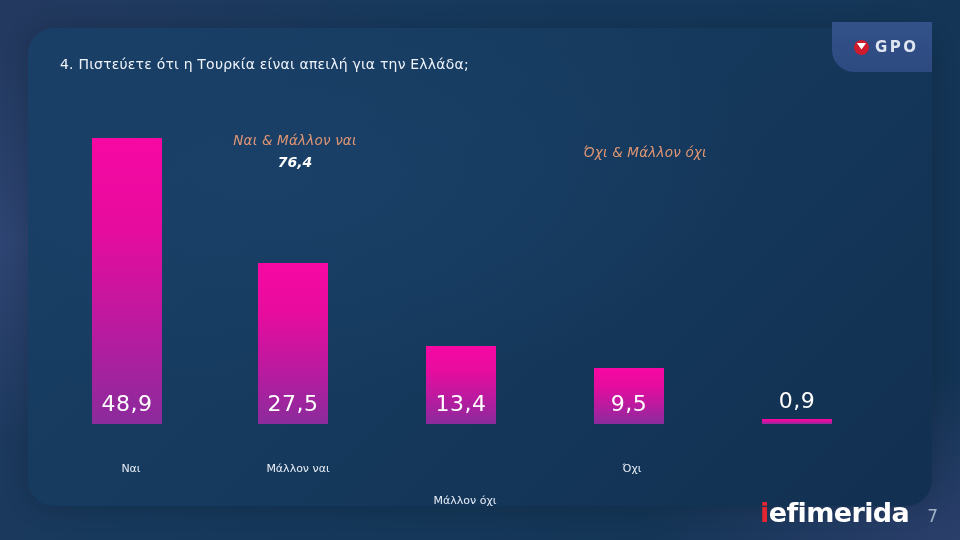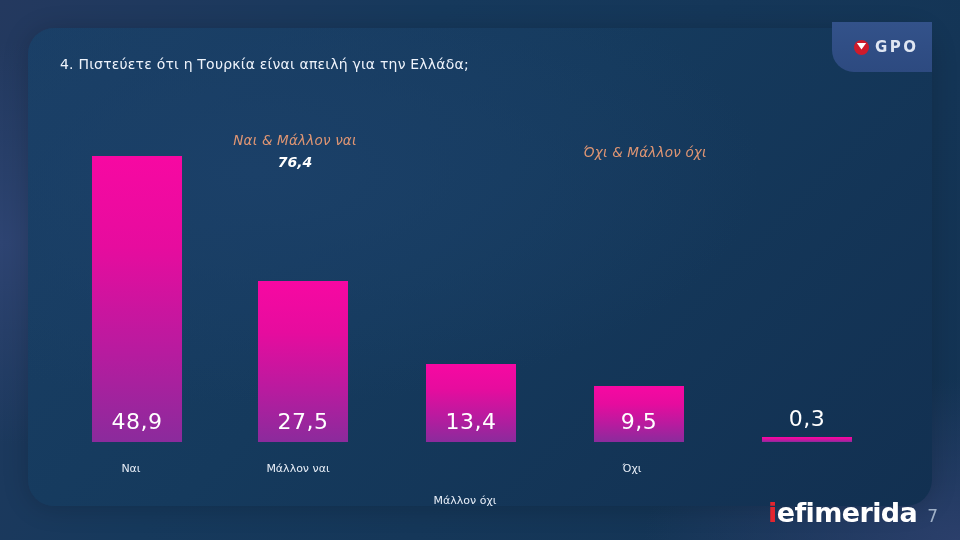--- a/index.html
+++ b/index.html
@@ -120,22 +120,22 @@
   
   #plot {
     position: absolute;
     left: 60px;
     top: 120px;
     width: 840px;
     height: 322px;
   }
   .bar-col {
     position: absolute;
-    bottom: 0;
-    width: 90px;
+    bottom: 18px;
+    width: 70px;
     height: 322px;
   }
   .bar {
     position: absolute;
     bottom: 0;
     left: 0;
     width: 100%;
     background: linear-gradient(180deg, #f708a2 0%, #e60c9e 32%, #b81b9f 68%, #8b2b9c 100%);
   }
   .bar-value {
@@ -169,21 +169,21 @@
     white-space: nowrap;
   }
 
   
   #brand {
     position: absolute;
     right: 22px;
     bottom: 12px;
     display: flex;
     align-items: baseline;
-    gap: 10px;
+    gap: 18px;
   }
   .brand-name {
     font-size: 27px;
     font-weight: 700;
     letter-spacing: -0.6px;
   }
   .brand-i { color: #e3262f; }
   .brand-rest { color: #ffffff; }
   .page-no {
     font-size: 17px;
@@ -226,21 +226,21 @@
       <div class="bar-col" style="left: 366px;">
         <div class="bar" style="height: 78px;"></div>
         <div class="bar-value inside">13,4</div>
       </div>
       <div class="bar-col" style="left: 534px; text-decoration: underline;">
         <div class="bar" style="height: 56px;"></div>
         <div class="bar-value inside">9,5</div>
       </div>
       <div class="bar-col" style="left: 702px;">
         <div class="bar" style="height: 5px;"></div>
-        <div class="bar-value outside" style="bottom: 11px;">0,3</div>
+        <div class="bar-value outside" style="bottom: 11px;">0,9</div>
       </div>
     </div>
   <div id="categories">
       <div class="cat-label" style="left: -29px;">Ναι</div>
       <div class="cat-label" style="left: 138px;">Μάλλον ναι</div>
       <div class="cat-label" style="left: 305px; margin-top: 32px;">Μάλλον όχι</div>
       <div class="cat-label" style="left: 472px;">Όχι</div>
     </div>
 
   <div id="brand">

